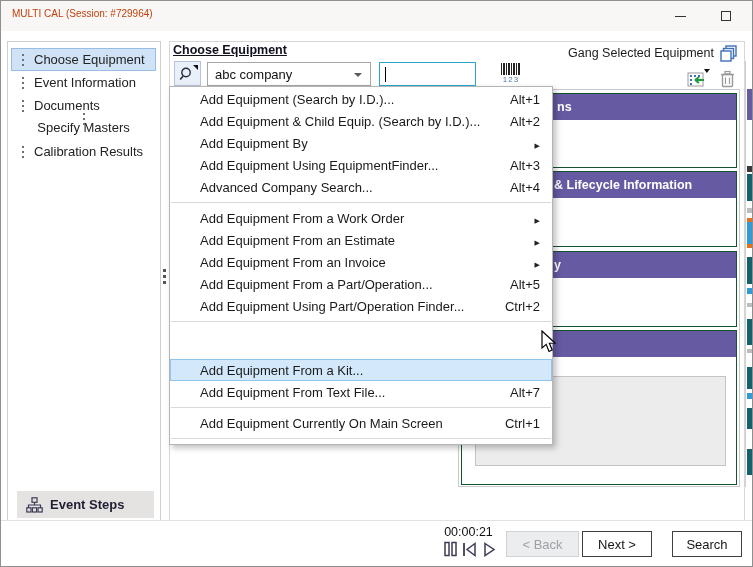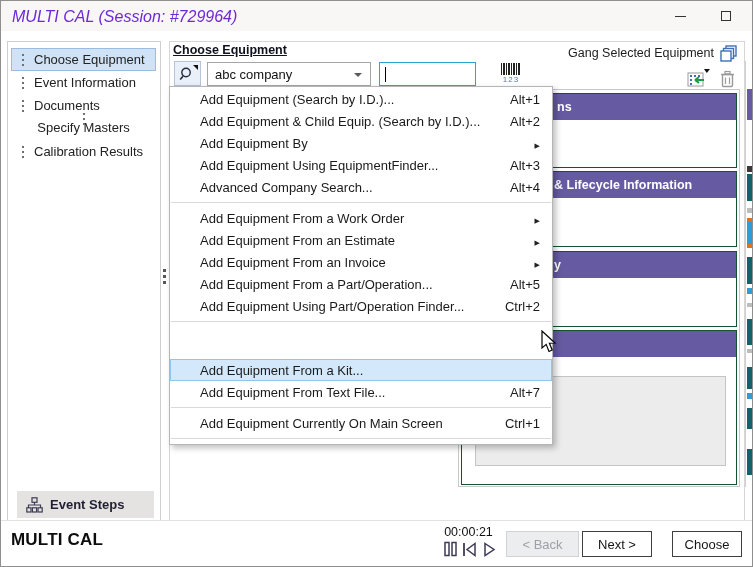--- a/index.html
+++ b/index.html
@@ -1,20 +1,20 @@
 <!DOCTYPE html>
 <html><head>
 <meta charset="utf-8">
 <style>
   html,body{margin:0;padding:0;background:#e9e9e9;font-family:"Liberation Sans","DejaVu Sans",sans-serif;}
   #window{position:relative;width:753px;height:567px;background:#ffffff;border:1px solid #8f8f8f;
           box-sizing:border-box;overflow:hidden;}
   
   .titlebar{position:absolute;left:0;top:0;right:0;height:30px;background:#f8f7f6;}
-  .titlebar .title{position:absolute;left:11px;top:7px;font-size:16px;color:#6d28d9;white-space:nowrap;font-style:italic;}
+  .titlebar .title{position:absolute;left:11px;top:7px;font-size:10px;color:#c2410c;white-space:nowrap;}
   .winbtn{position:absolute;top:0;width:46px;height:30px;display:flex;align-items:center;justify-content:center;background:transparent;}
   .winbtn.min{left:656px;}
   .winbtn.max{left:702px;}
   .glyph-min{width:11px;height:0;border-top:1px solid #333;}
   .glyph-max{width:10px;height:10px;border:1px solid #333;box-sizing:border-box;background:transparent;}
   
   .sidebar{position:absolute;left:6px;top:40px;width:154px;height:482px;background:#fff;border:1px solid #cfcfcf;box-sizing:border-box;}
   .nav-item{position:absolute;left:3px;right:4px;height:23px;display:flex;align-items:center;font-size:13px;color:#222;
             box-sizing:border-box;border:1px solid transparent;}
   .nav-item.selected{background:#cfe2f6;border:1px solid #98bce4;}
@@ -302,35 +302,34 @@
 
     <div class="menu-sep"></div>
 
   </div>
 
   <svg class="cursor" width="16" height="24" viewBox="0 0 16 24">
     <path d="M1,1 L1,18 L5.2,14.4 L8,21.5 L11.2,20 L8.4,13.2 L14,13 Z" fill="#fff" stroke="#000" stroke-width="1.2"></path>
   </svg>
 
   <div class="footer">
-    <span class="appname">MULTI CAL</span>
 
     <div class="timer">00:00:21</div>
     <svg class="playctrl" width="62" height="17" viewBox="0 0 62 17">
       <g>
         <rect x="1" y="1.5" width="4" height="13" fill="none" stroke="#3e3b55" stroke-width="1.5"></rect>
         <rect x="8" y="1.5" width="4" height="13" fill="none" stroke="#3e3b55" stroke-width="1.5"></rect>
       </g>
       <g>
         <line x1="20" y1="2" x2="20" y2="15" stroke="#3e3b55" stroke-width="1.8"></line>
         <path d="M31,2.5 L23,8.5 L31,14.5 Z" fill="none" stroke="#3e3b55" stroke-width="1.5"></path>
       </g>
       <g>
         <path d="M41,2.5 L50,8.5 L41,14.5 Z" fill="none" stroke="#3e3b55" stroke-width="1.5"></path>
       </g>
     </svg>
 
     <button class="fbtn back" disabled="">&lt; Back</button>
     <button class="fbtn next">Next &gt;</button>
-    <button class="fbtn cancel">Choose</button>
+    <button class="fbtn cancel">Search</button>
   </div>
 
 </div>
 
 </body></html>

